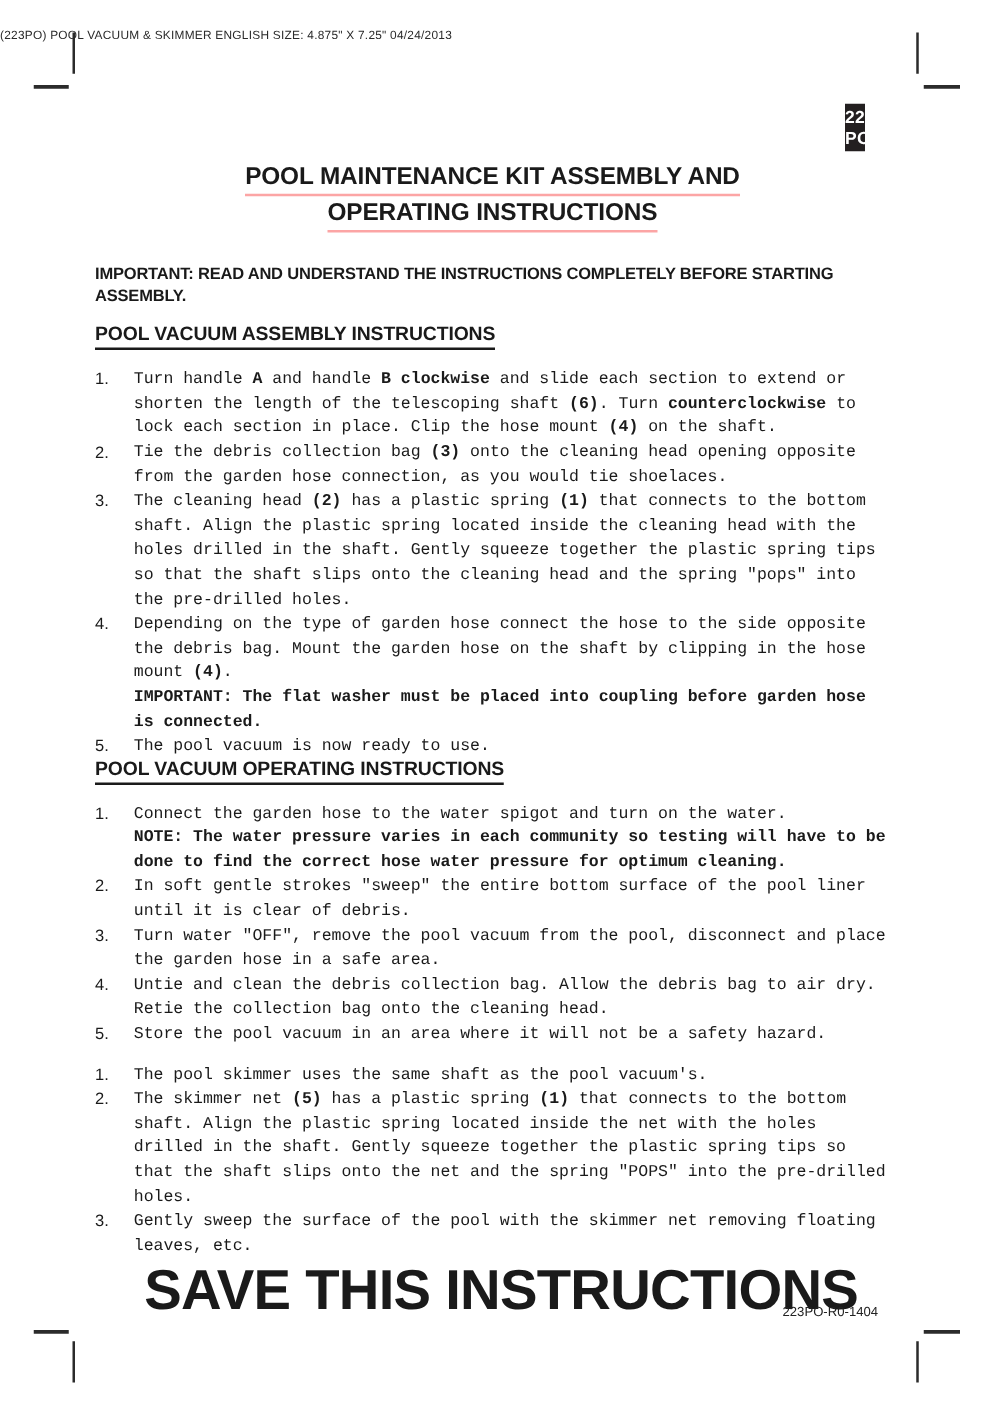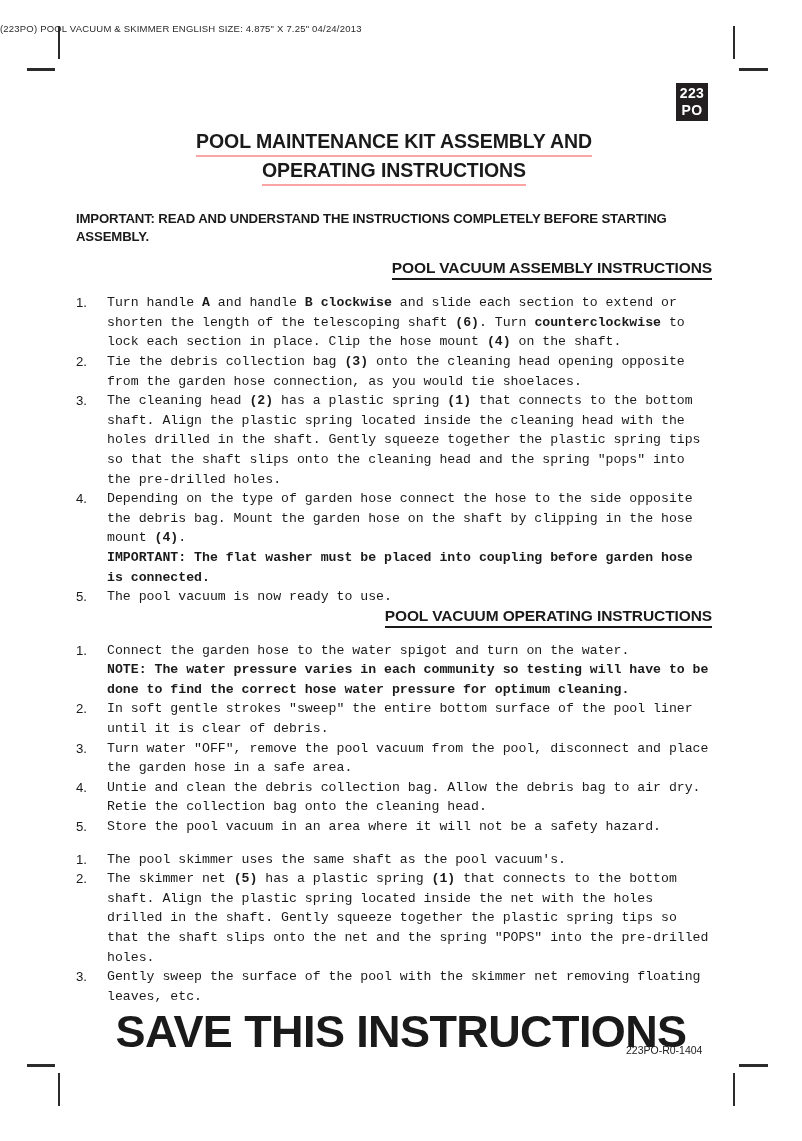--- a/index.html
+++ b/index.html
@@ -35,21 +35,21 @@
     font-size: 9.5px;
     letter-spacing: 0.2px;
     color: #2a2a2a;
   }
 
   
   .code-badge {
     position: absolute;
     left: 676px;
     top: 83px;
-    width: 32px;
+    width: 16px;
     height: 38px;
     background: #231f20;
     color: #ffffff;
     font-weight: bold;
     font-size: 14px;
     line-height: 17px;
     text-align: center;
     padding-top: 2px;
     box-sizing: border-box;
   }
@@ -89,21 +89,21 @@
     margin: 0;
     font-size: 15.5px;
     font-weight: bold;
     letter-spacing: -0.1px;
   }
   h2.section-head .tl {
     display: inline-block;
     border-bottom: 2px solid #1a1a1a;
     padding-bottom: 1px;
   }
-  h2.centered { text-align: right; }
+  h2.centered { text-align: left; }
   h2.leftish  { text-align: left; }
 
   .sec-gap-1 { margin-top: 29px; }
   .sec-gap-2 { margin-top: 30px; }
   .sec-gap-3 { margin-top: 28px; }
 
   ol.steps {
     margin: 13px 0 0 0;
     padding: 0;
     list-style: none;

